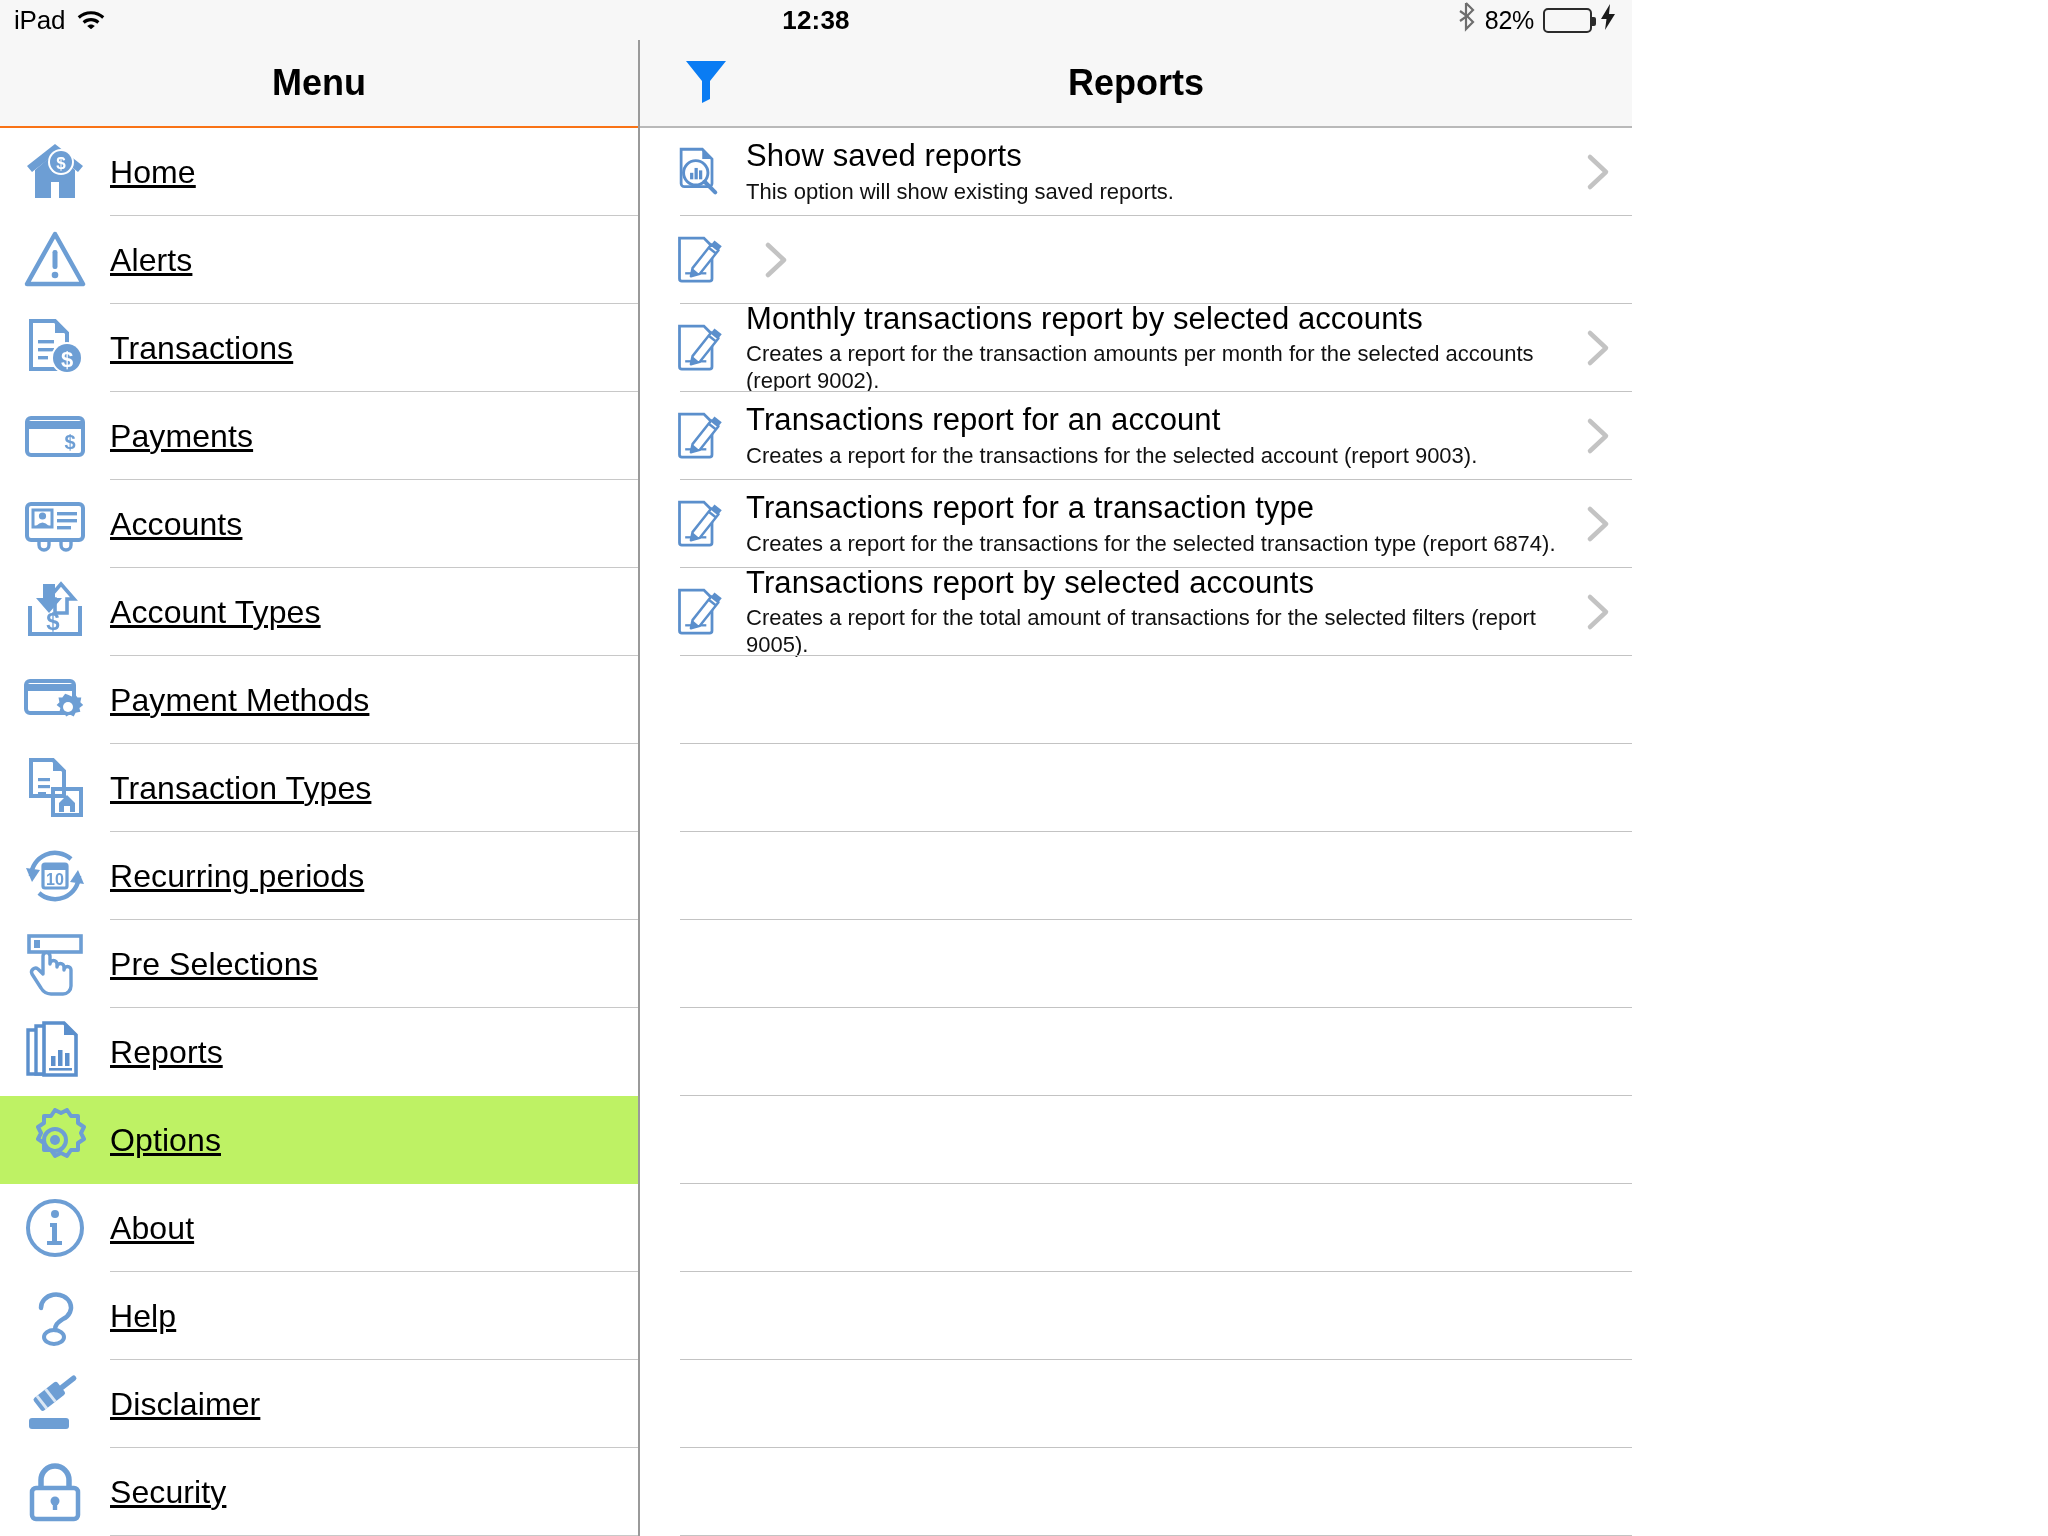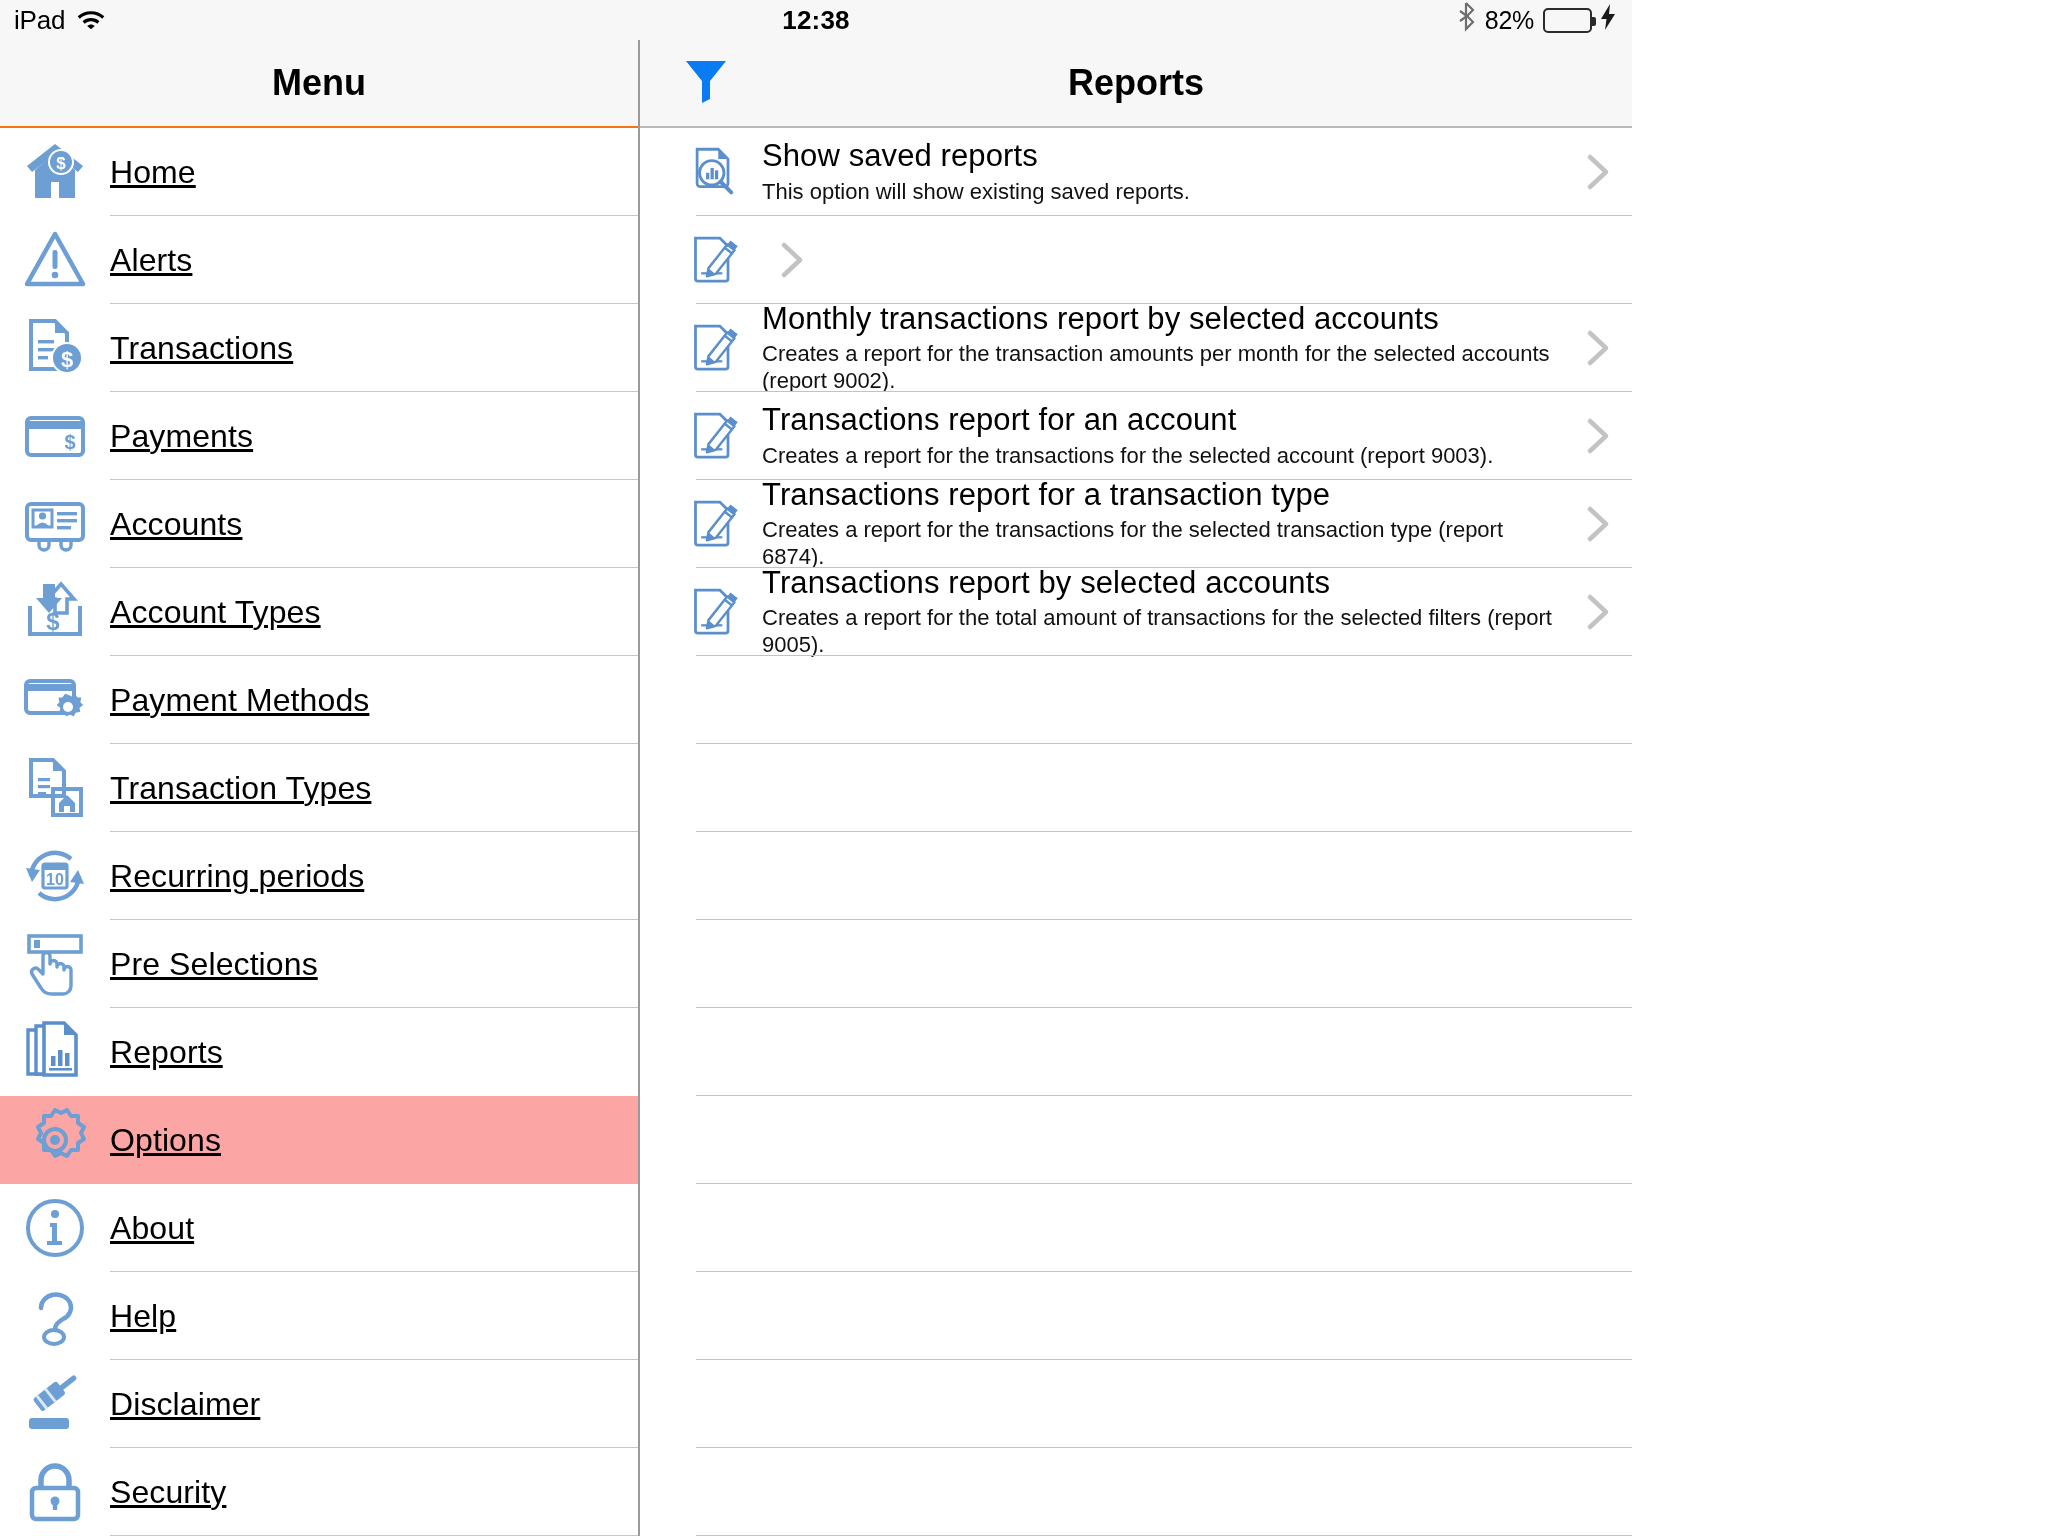--- a/index.html
+++ b/index.html
@@ -171,21 +171,20 @@
     position: absolute;
     left: 0; right: 0;
     text-align: center;
     font-size: 36px;
     font-weight: bold;
     color: #000;
   }
   .report-list {
     flex: 1 1 auto;
     overflow: hidden;
-    padding-left: 16px;
   }
   .report-row {
     height: 88px;
     display: flex;
     align-items: center;
     position: relative;
     background: #fff;
   }
   .report-row .rsep {
     position: absolute;
@@ -426,21 +425,21 @@
                 <path d="M41 3 v12 h12" fill="#5b8fcc"></path>
                 <rect x="28" y="36" width="4.5" height="10" fill="#5b8fcc"></rect>
                 <rect x="35" y="30" width="4.5" height="16" fill="#5b8fcc"></rect>
                 <rect x="42" y="33" width="4.5" height="13" fill="#5b8fcc"></rect>
                 <rect x="26" y="48" width="23" height="2.6" fill="#5b8fcc"></rect>
               </svg>
             </div>
             <div class="menu-label">Reports</div>
             <div class="sep"></div>
           </div>
-          <div class="menu-item selected" style="background: #fca5a5;">
+          <div class="menu-item selected" style="background: #bef264;">
             <div class="menu-icon">
               <svg width="64" height="64" viewBox="0 0 64 64">
                 <path d="M32 2 l6 3 6 -3 4 6 7 0 0 7 6 4 -3 6 3 6 -6 4 0 7 -7 0 -4 6 -6 -3 -6 3 -4 -6 -7 0 0 -7 -6 -4 3 -6 -3 -6 6 -4 0 -7 7 0 Z" fill="none" stroke="#6d9ed4" stroke-width="4" stroke-linejoin="round"></path>
                 <circle cx="32" cy="32" r="11" fill="none" stroke="#6d9ed4" stroke-width="4"></circle>
                 <circle cx="32" cy="32" r="5" fill="#6d9ed4"></circle>
               </svg>
             </div>
             <div class="menu-label">Options</div>
             <div class="sep"></div>
           </div>

